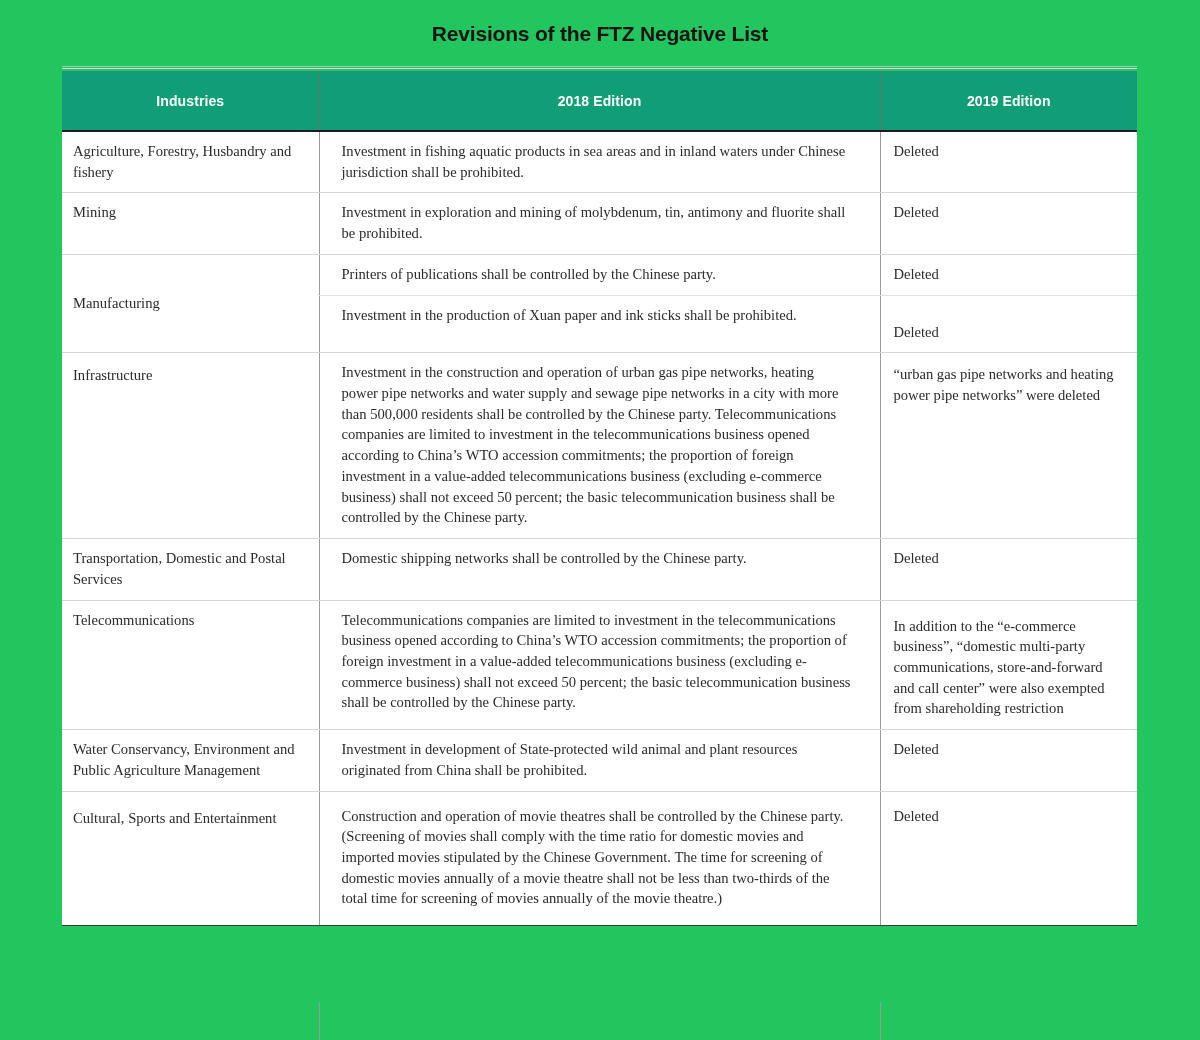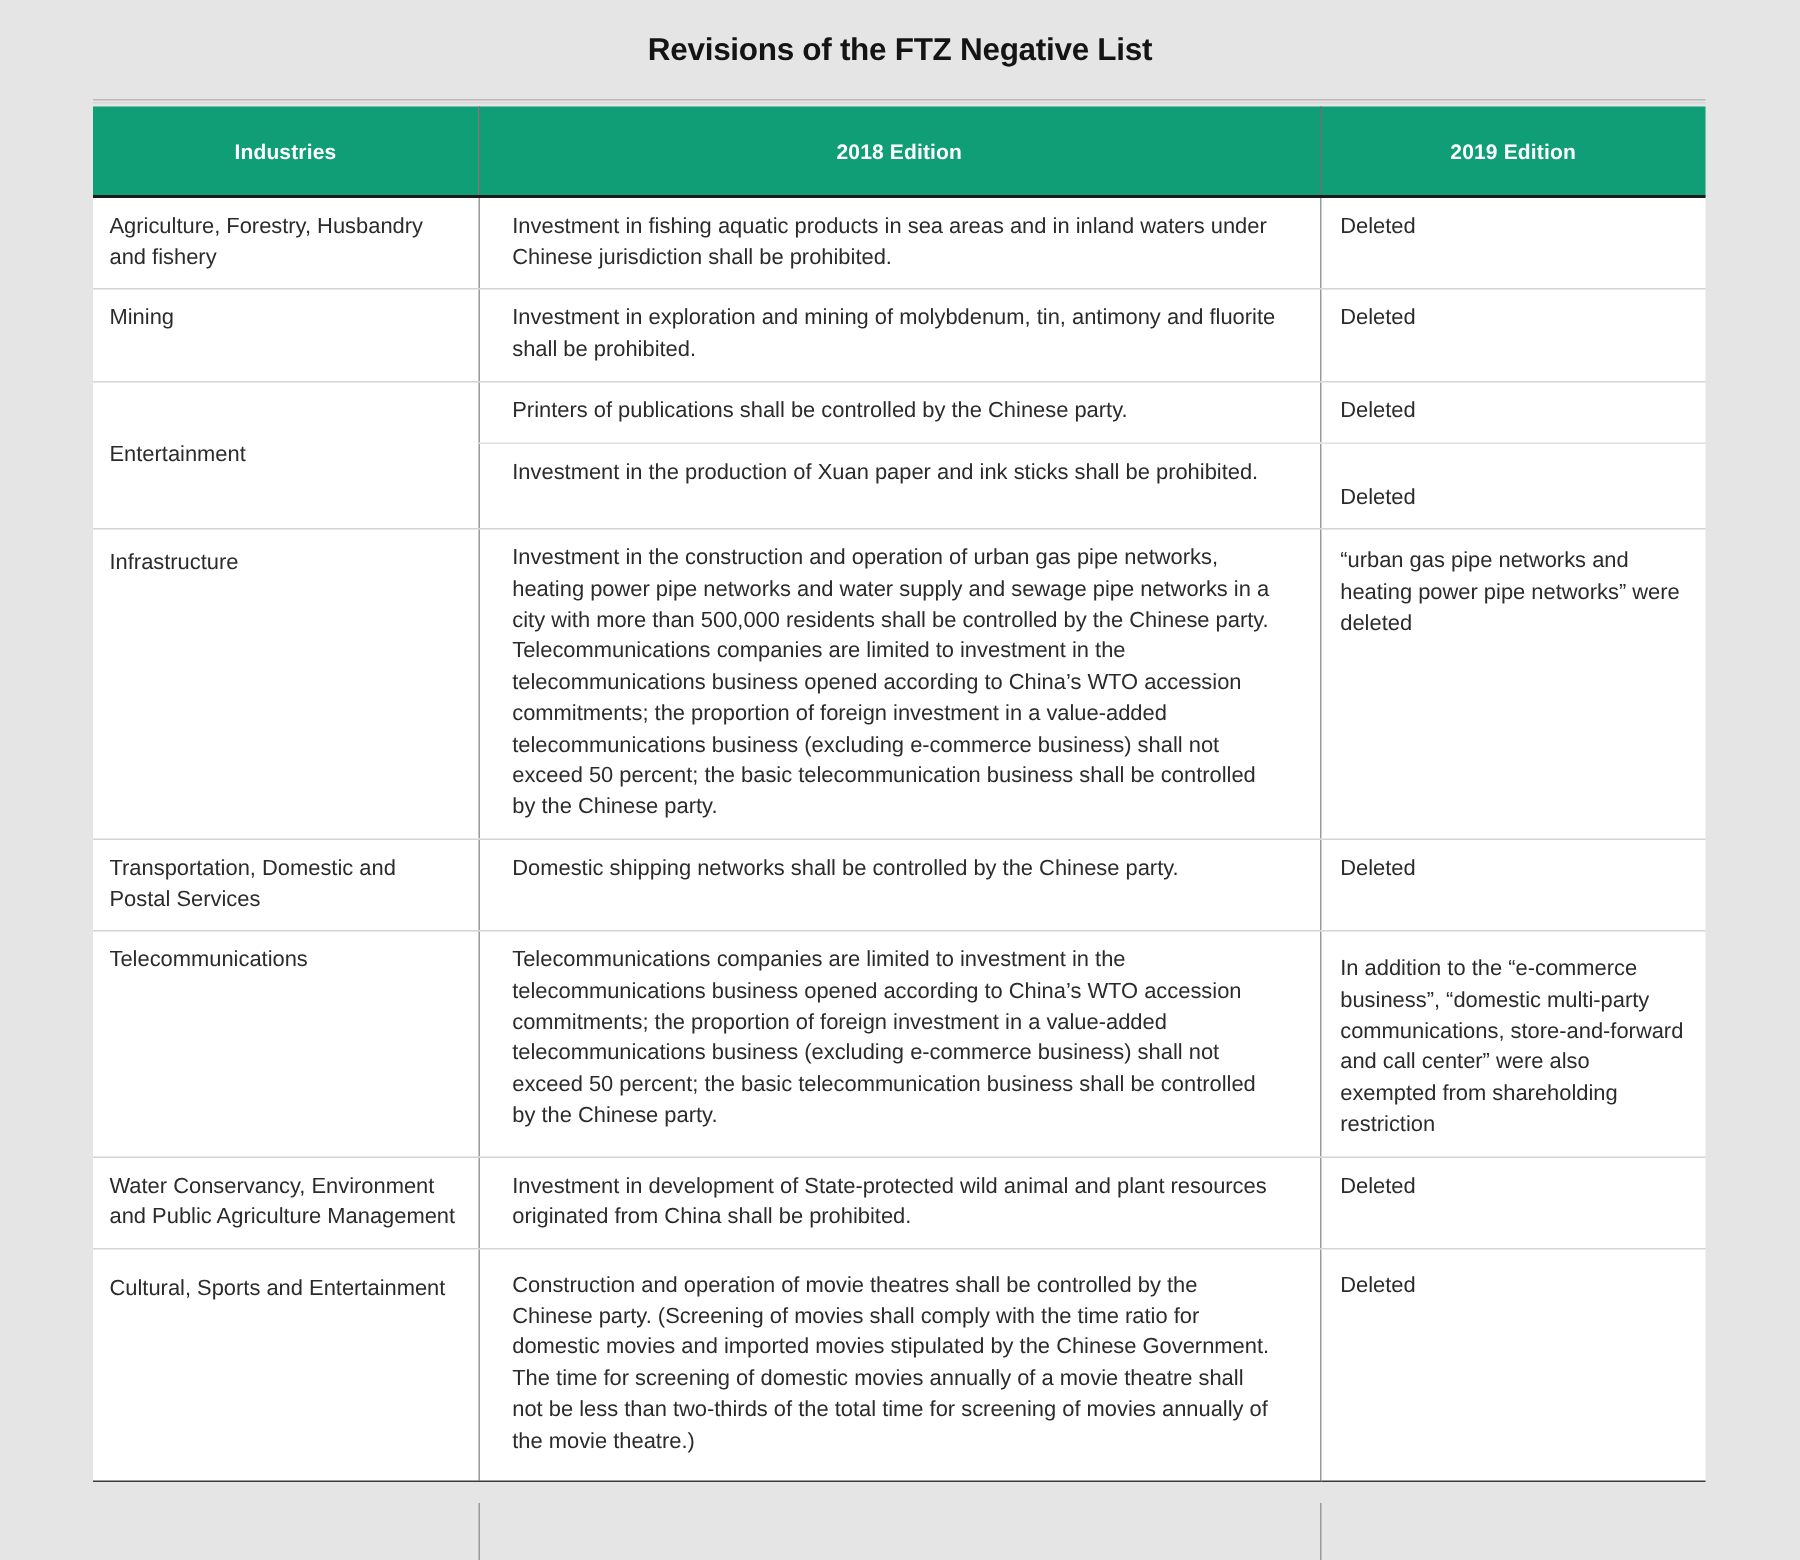--- a/index.html
+++ b/index.html
@@ -10,21 +10,21 @@
     width: 1200px;
     height: 1040px;
     background: #ffffff;
     font-family: "Liberation Sans", sans-serif;
     overflow: hidden;
   }
   .page {
     position: relative;
     width: 1200px;
     height: 1040px;
-    background: #e5e5e5;
+    background: #22c55e;
     padding-left: 40px;
   }
   .title {
     position: absolute;
     top: 22px;
     left: 0;
     width: 1200px;
     text-align: center;
     font-size: 21px;
     font-weight: bold;
@@ -79,21 +79,21 @@
   thead tr { border-bottom: 2px solid #1c1c1c; }
 
   tbody td {
     font-size: 14.6px;
     line-height: 1.42;
     color: #2b2b2b;
     vertical-align: top;
     padding: 9px 14px 10px 12px;
     border-bottom: 1px solid #d5d5d5;
     background: #ffffff;
-    font-family: Liberation Sans, sans-serif;
+    font-family: Liberation Serif, serif;
   }
   tbody td.ind {
     padding-left: 11px;
   }
   tbody td.mid {
     border-left: 1px solid #9a9a9a;
     padding-left: 22px;
     padding-right: 28px;
   }
   tbody td.right {
@@ -157,21 +157,21 @@
           <td class="right">Deleted</td>
         </tr>
 
         <tr>
           <td class="ind">Mining</td>
           <td class="mid">Investment in exploration and mining of molybdenum, tin, antimony and fluorite shall be prohibited.</td>
           <td class="right">Deleted</td>
         </tr>
 
         <tr>
-          <td class="ind vmid" rowspan="2">Entertainment</td>
+          <td class="ind vmid" rowspan="2">Manufacturing</td>
           <td class="mid lightline">Printers of publications shall be controlled by the Chinese party.</td>
           <td class="right lightline">Deleted</td>
         </tr>
         <tr>
           <td class="mid">Investment in the production of Xuan paper and ink sticks shall be prohibited.</td>
           <td class="right" style="padding-top:26px;">Deleted</td>
         </tr>
 
         <tr>
           <td class="ind ind-pad-a">Infrastructure</td>

